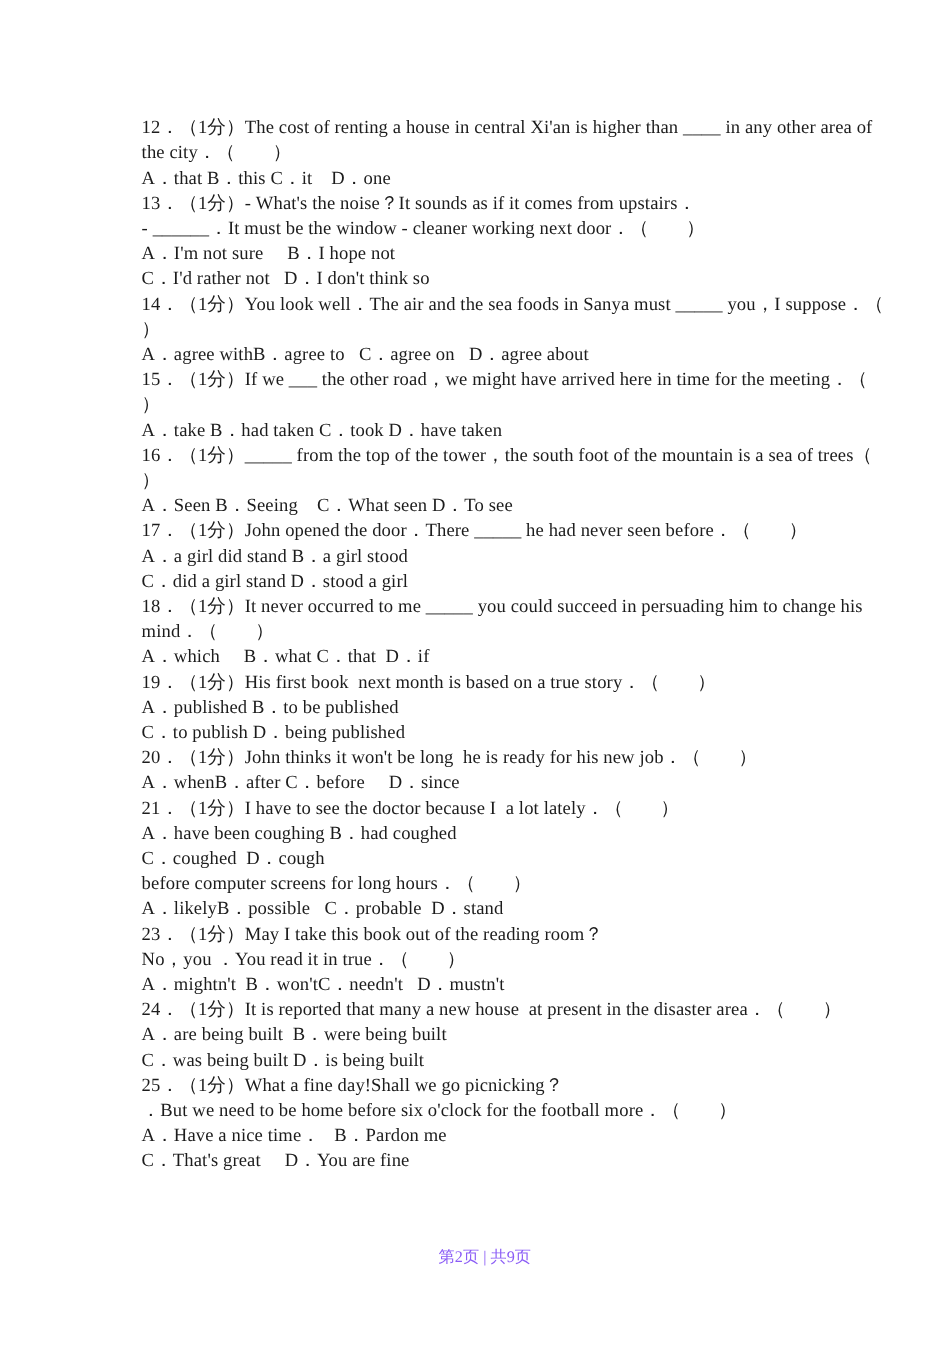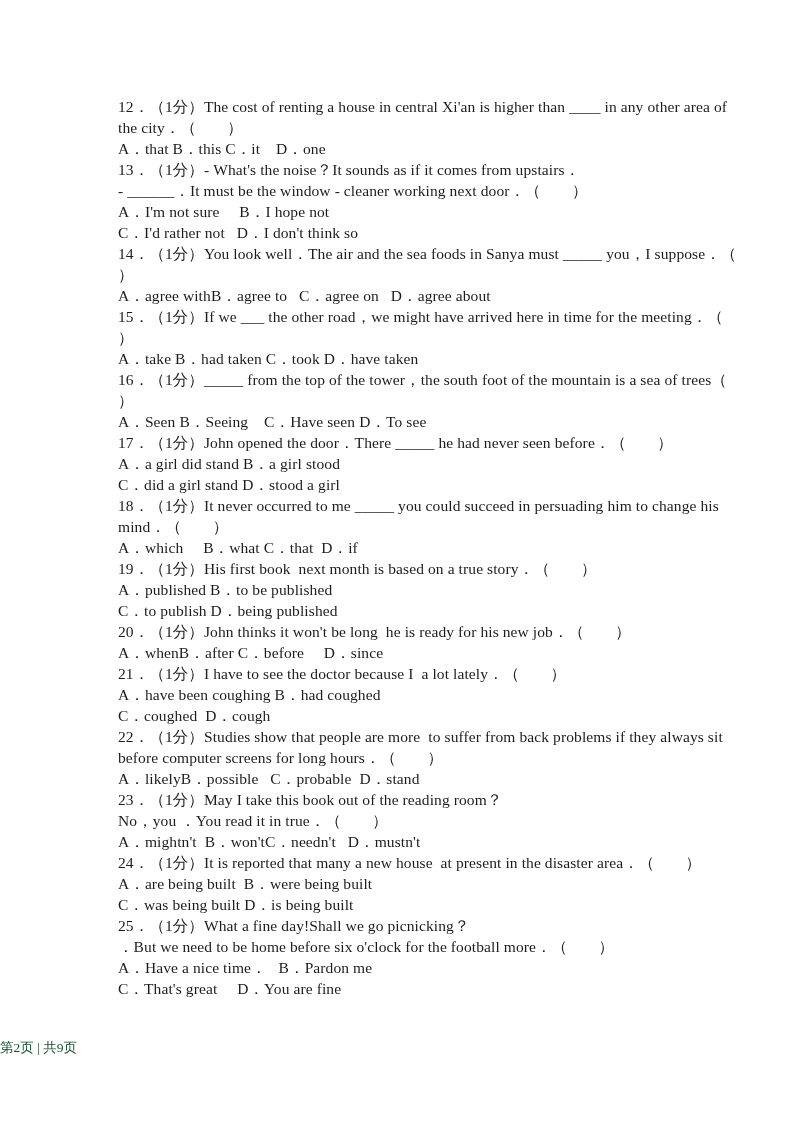--- a/index.html
+++ b/index.html
@@ -20,27 +20,27 @@
     width: 565px;
   }
   .doc-line {
     font-size: 15.5px;
     line-height: 21px;
     white-space: pre;
     letter-spacing: 0.1px;
   }
   .footer {
     position: absolute;
-    left: 0;
+    left: 15px;
     right: 0;
     top: 1039px;
-    text-align: left;
+    text-align: center;
     font-family: "Liberation Serif", "DejaVu Serif", serif;
     font-size: 13.5px;
-    color: #14532d;
+    color: #8b5cf6;
   }
 </style>
 </head>
 <body>
 
 <div class="page">
   <div class="content">
       <div class="doc-line">12．（1分）The cost of renting a house in central Xi'an is higher than ____ in any other area of</div>
       <div class="doc-line">the city．（　　）</div>
       <div class="doc-line">A．that B．this C．it    D．one</div>
@@ -49,36 +49,35 @@
       <div class="doc-line">A．I'm not sure     B．I hope not</div>
       <div class="doc-line">C．I'd rather not   D．I don't think so</div>
       <div class="doc-line">14．（1分）You look well．The air and the sea foods in Sanya must _____ you，I suppose．（</div>
       <div class="doc-line">）</div>
       <div class="doc-line">A．agree withB．agree to   C．agree on   D．agree about</div>
       <div class="doc-line">15．（1分）If we ___ the other road，we might have arrived here in time for the meeting．（</div>
       <div class="doc-line">）</div>
       <div class="doc-line">A．take B．had taken C．took D．have taken</div>
       <div class="doc-line">16．（1分）_____ from the top of the tower，the south foot of the mountain is a sea of trees（</div>
       <div class="doc-line">）</div>
-      <div class="doc-line">A．Seen B．Seeing    C．Have seen D．To see</div>
+      <div class="doc-line">A．Seen B．Seeing    C．What seen D．To see</div>
       <div class="doc-line">17．（1分）John opened the door．There _____ he had never seen before．（　　）</div>
       <div class="doc-line">A．a girl did stand B．a girl stood</div>
       <div class="doc-line">C．did a girl stand D．stood a girl</div>
       <div class="doc-line">18．（1分）It never occurred to me _____ you could succeed in persuading him to change his</div>
       <div class="doc-line">mind．（　　）</div>
       <div class="doc-line">A．which     B．what C．that  D．if</div>
       <div class="doc-line">19．（1分）His first book  next month is based on a true story．（　　）</div>
       <div class="doc-line">A．published B．to be published</div>
       <div class="doc-line">C．to publish D．being published</div>
       <div class="doc-line">20．（1分）John thinks it won't be long  he is ready for his new job．（　　）</div>
       <div class="doc-line">A．whenB．after C．before     D．since</div>
       <div class="doc-line">21．（1分）I have to see the doctor because I  a lot lately．（　　）</div>
       <div class="doc-line">A．have been coughing B．had coughed</div>
       <div class="doc-line">C．coughed  D．cough</div>
-      <div class="doc-line">22．（1分）Studies show that people are more  to suffer from back problems if they always sit</div>
       <div class="doc-line">before computer screens for long hours．（　　）</div>
       <div class="doc-line">A．likelyB．possible   C．probable  D．stand</div>
       <div class="doc-line">23．（1分）May I take this book out of the reading room？</div>
       <div class="doc-line">No，you ．You read it in true．（　　）</div>
       <div class="doc-line">A．mightn't  B．won'tC．needn't   D．mustn't</div>
       <div class="doc-line">24．（1分）It is reported that many a new house  at present in the disaster area．（　　）</div>
       <div class="doc-line">A．are being built  B．were being built</div>
       <div class="doc-line">C．was being built D．is being built</div>
       <div class="doc-line">25．（1分）What a fine day!Shall we go picnicking？</div>
       <div class="doc-line">．But we need to be home before six o'clock for the football more．（　　）</div>

